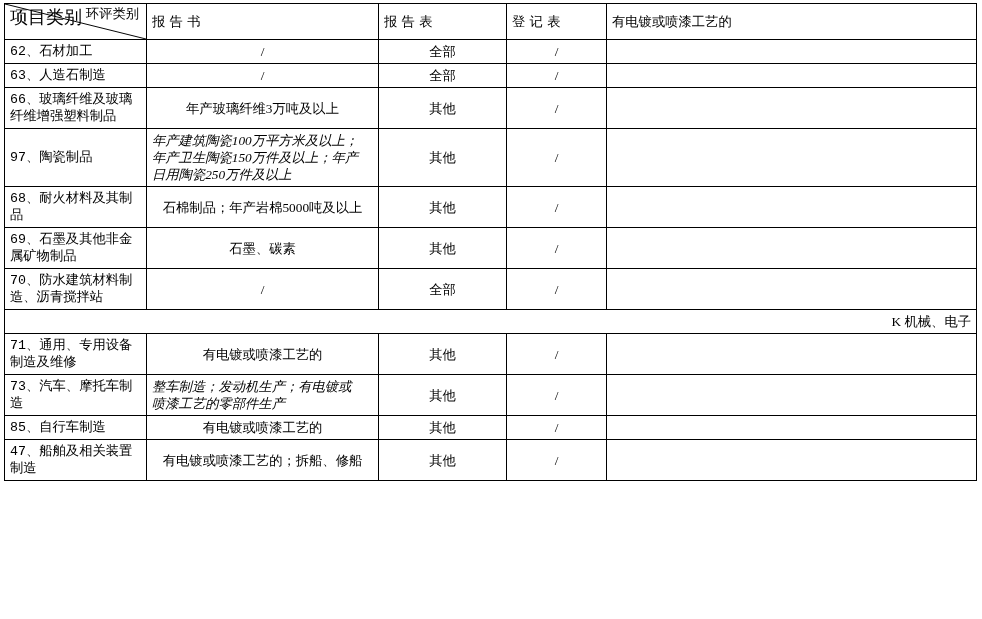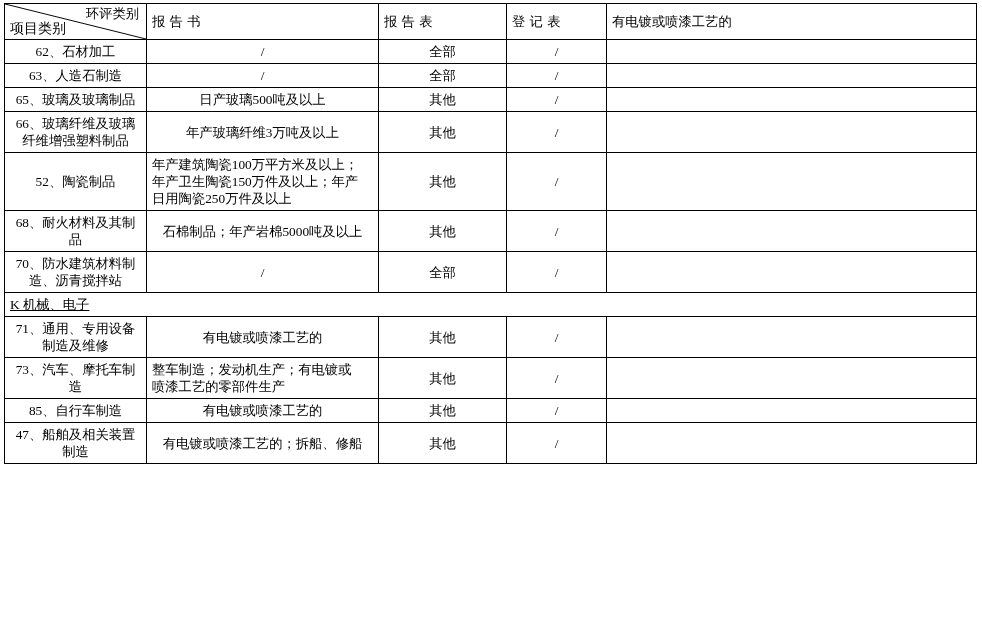--- a/index.html
+++ b/index.html
@@ -56,43 +56,43 @@
   }
   td.corner .lbl-top {
     position: absolute;
     top: 1px;
     right: 7px;
     font-size: 13.3px;
     white-space: nowrap;
   }
   td.corner .lbl-bot {
     position: absolute;
-    bottom: 1px;
+    bottom: 10px;
     left: 5px;
-    font-size: 14px;
+    font-size: 18px;
     white-space: nowrap;
   }
   td.hdr {
     height: 36px;
     letter-spacing: 0.5px;
   }
   td.hdr.wide { letter-spacing: 0px; }
 
   td.idx {
-    text-align: center;
+    text-align: left;
     padding-left: 5px;
+    font-family: Liberation Mono, monospace;
   }
   td.ctr { text-align: center; }
-  td.lft { text-align: left; }
+  td.lft { text-align: left; font-style: italic; }
   td.sect {
-    text-align: left;
+    text-align: right;
     font-weight: bold;
     padding-left: 5px;
     height: 22px;
-    text-decoration: underline;
   }
   td.blank { }
   .nowrapish { white-space: pre-line; }
 </style>
 </head>
 <body>
 
 <div id="sheet">
   <table class="envtable">
     <colgroup>
@@ -124,46 +124,47 @@
           <td class="blank"></td>
         </tr>
         <tr>
           <td class="idx nowrapish">63、人造石制造</td>
           <td class="ctr nowrapish">/</td>
           <td class="ctr">全部</td>
           <td class="ctr">/</td>
           <td class="blank"></td>
         </tr>
         <tr>
-          <td class="idx nowrapish">65、玻璃及玻璃制品</td>
-          <td class="ctr nowrapish">日产玻璃500吨及以上</td>
-          <td class="ctr">其他</td>
-          <td class="ctr">/</td>
-          <td class="blank"></td>
-        </tr>
-        <tr>
           <td class="idx nowrapish">66、玻璃纤维及玻璃
 纤维增强塑料制品</td>
           <td class="ctr nowrapish">年产玻璃纤维3万吨及以上</td>
           <td class="ctr">其他</td>
           <td class="ctr">/</td>
           <td class="blank"></td>
         </tr>
         <tr>
-          <td class="idx nowrapish">52、陶瓷制品</td>
+          <td class="idx nowrapish">97、陶瓷制品</td>
           <td class="lft nowrapish">年产建筑陶瓷100万平方米及以上；
 年产卫生陶瓷150万件及以上；年产
 日用陶瓷250万件及以上</td>
           <td class="ctr">其他</td>
           <td class="ctr">/</td>
           <td class="blank"></td>
         </tr>
         <tr>
           <td class="idx nowrapish">68、耐火材料及其制品</td>
           <td class="ctr nowrapish">石棉制品；年产岩棉5000吨及以上</td>
+          <td class="ctr">其他</td>
+          <td class="ctr">/</td>
+          <td class="blank"></td>
+        </tr>
+        <tr>
+          <td class="idx nowrapish">69、石墨及其他非金
+属矿物制品</td>
+          <td class="ctr nowrapish">石墨、碳素</td>
           <td class="ctr">其他</td>
           <td class="ctr">/</td>
           <td class="blank"></td>
         </tr>
         <tr>
           <td class="idx nowrapish">70、防水建筑材料制
 造、沥青搅拌站</td>
           <td class="ctr nowrapish">/</td>
           <td class="ctr">全部</td>
           <td class="ctr">/</td>

